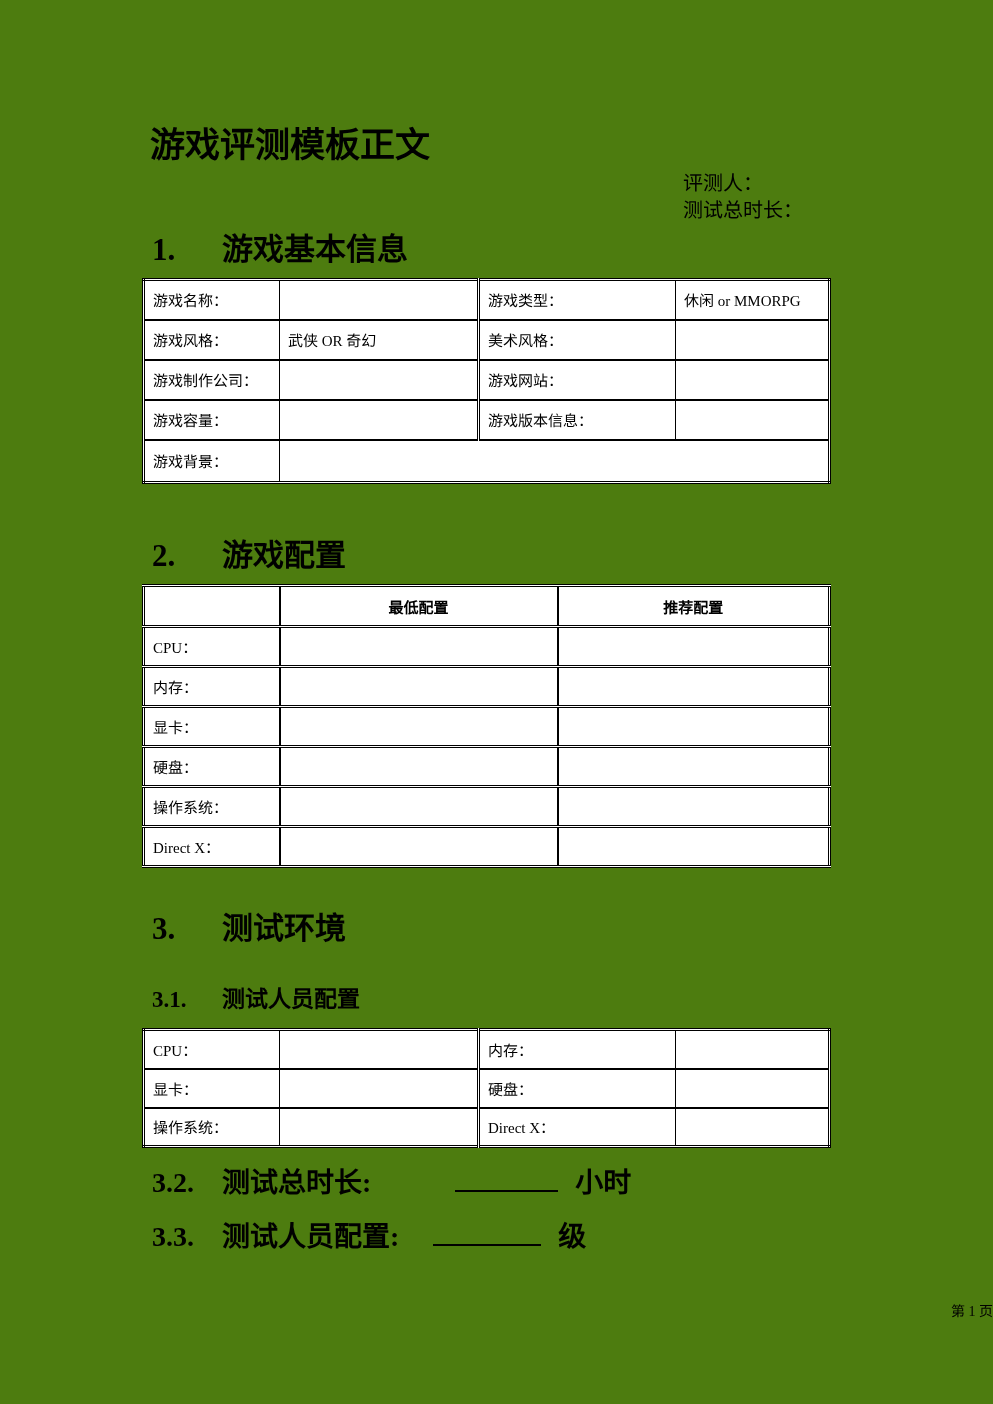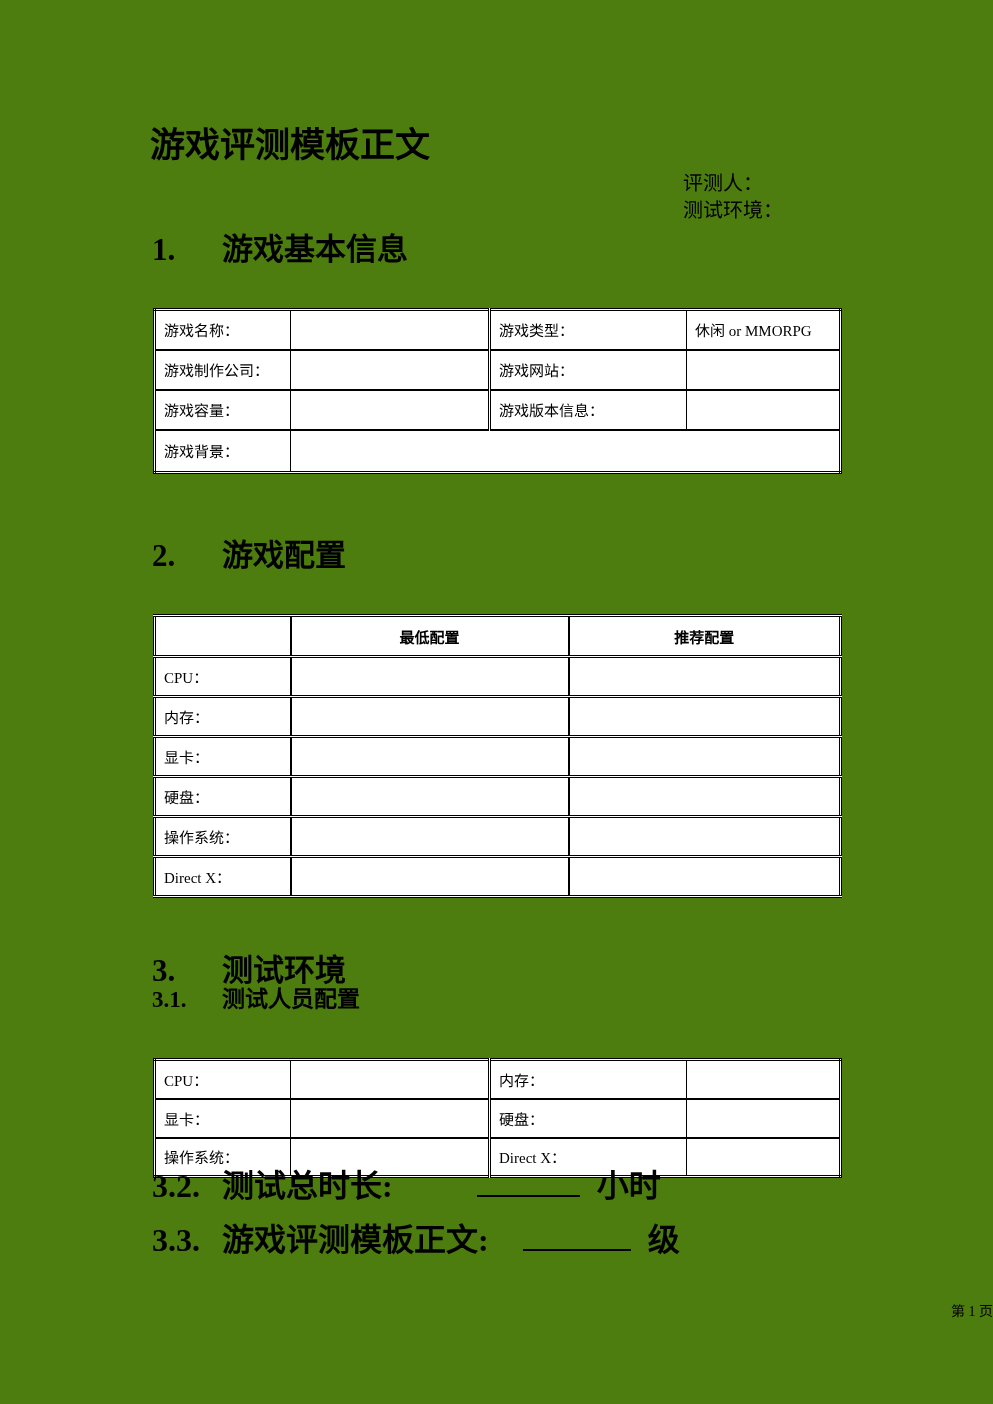--- a/index.html
+++ b/index.html
@@ -32,38 +32,38 @@
     position: absolute;
     left: 152px;
     font-size: 31px;
     font-weight: bold;
     white-space: nowrap;
     font-family: Liberation Serif, serif;
   }
   .h-sec .num { display: inline-block; width: 70px; }
   #sec1 { top: 224px; }
   #sec2 { top: 530px; }
-  #sec3 { top: 945px; }
+  #sec3 { top: 903px; }
   .h-sub {
     position: absolute;
     left: 152px;
     font-size: 23px;
     font-weight: bold;
     white-space: nowrap;
   }
   .h-sub .num { display: inline-block; width: 70px; }
   #sec31 { top: 980px; }
   table {
     position: absolute;
     border-collapse: collapse;
     table-layout: fixed;
     background: #ffffff;
     empty-cells: show;
   }
-  .t1, .t2, .t3 { border: 3px double #000; width: 686px; left: 153px; margin-top: 30px; }
+  .t1, .t2, .t3 { border: 3px double #000; width: 686px; left: 142px; }
   .t1 { top: 278px; }
   .t2 { top: 584px; }
   .t3 { top: 1028px; }
   .t1 td, .t3 td {
     border-top: 2px solid #000;
     border-bottom: 2px solid #000;
     border-left: 1px solid #000;
     border-right: 1px solid #000;
     font-size: 15px;
     padding: 0 8px;
@@ -85,21 +85,21 @@
     vertical-align: middle;
     overflow: hidden;
     white-space: nowrap;
   }
   .t2 tr { height: 40px; }
   .t2 tr.hdr { height: 41px; }
   .t2 th { text-align: center; font-weight: bold; }
   .fill-line {
     position: absolute;
     left: 152px;
-    font-size: 32px;
+    font-size: 28px;
     font-weight: bold;
     white-space: nowrap;
   }
   #line32 { top: 1160px; }
   #line33 { top: 1214px; }
   .fill-line .num { display: inline-block; width: 70px; font-weight: bold; }
   .blank {
     display: inline-block;
     border-bottom: 2px solid #000;
     height: 24px;
@@ -119,40 +119,46 @@
 </style>
 </head>
 <body>
 
 <div class="page">
 
   <div class="doc-title">游戏评测模板正文</div>
 
   <div class="meta">
     <div>评测人：</div>
-    <div>测试环境：</div>
+    <div>测试总时长：</div>
   </div>
 
   <div class="h-sec" id="sec1">
     <span class="num">1.</span><span>游戏基本信息</span>
   </div>
 
   <table class="t1">
     <colgroup>
         <col style="width:136px">
         <col style="width:199px">
         <col style="width:197px">
         <col style="width:154px">
       </colgroup>
     <tbody>
         <tr>
       <td>游戏名称：</td>
       <td class="mid"></td>
       <td>游戏类型：</td>
       <td>休闲 or MMORPG</td>
+    </tr>
+    <tr>
+      <td>游戏风格：</td>
+      <td class="mid">武侠 OR 奇幻</td>
+      <td>美术风格：</td>
+      <td></td>
     </tr>
     <tr>
       <td>游戏制作公司：</td>
       <td class="mid"></td>
       <td>游戏网站：</td>
       <td></td>
     </tr>
     <tr>
       <td>游戏容量：</td>
       <td class="mid"></td>
@@ -250,18 +256,18 @@
       <td></td>
     </tr>
   </tbody>
     </table>
 
   <div class="fill-line" id="line32">
     <span class="num">3.2.</span><span>测试总时长:</span><span class="blank"></span><span class="unit">小时</span>
   </div>
 
   <div class="fill-line" id="line33">
-    <span class="num">3.3.</span><span>游戏评测模板正文:</span><span class="blank"></span><span class="unit">级</span>
+    <span class="num">3.3.</span><span>测试人员配置:</span><span class="blank"></span><span class="unit">级</span>
   </div>
 
   <div class="footer">第 1 页</div>
 
 </div>
 
 </body></html>

